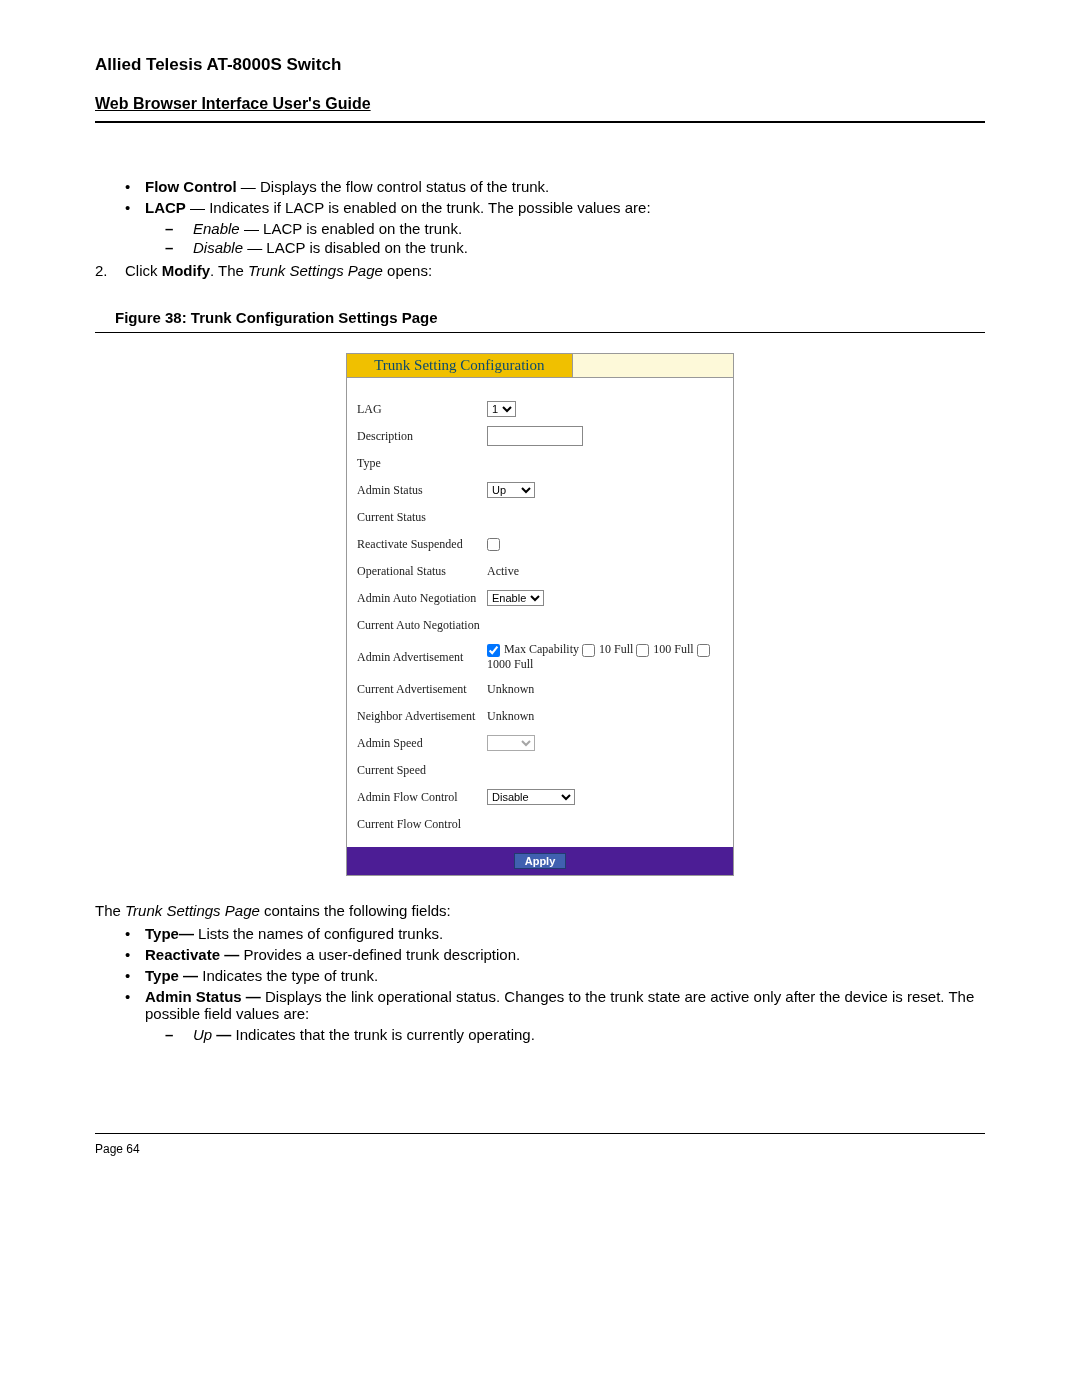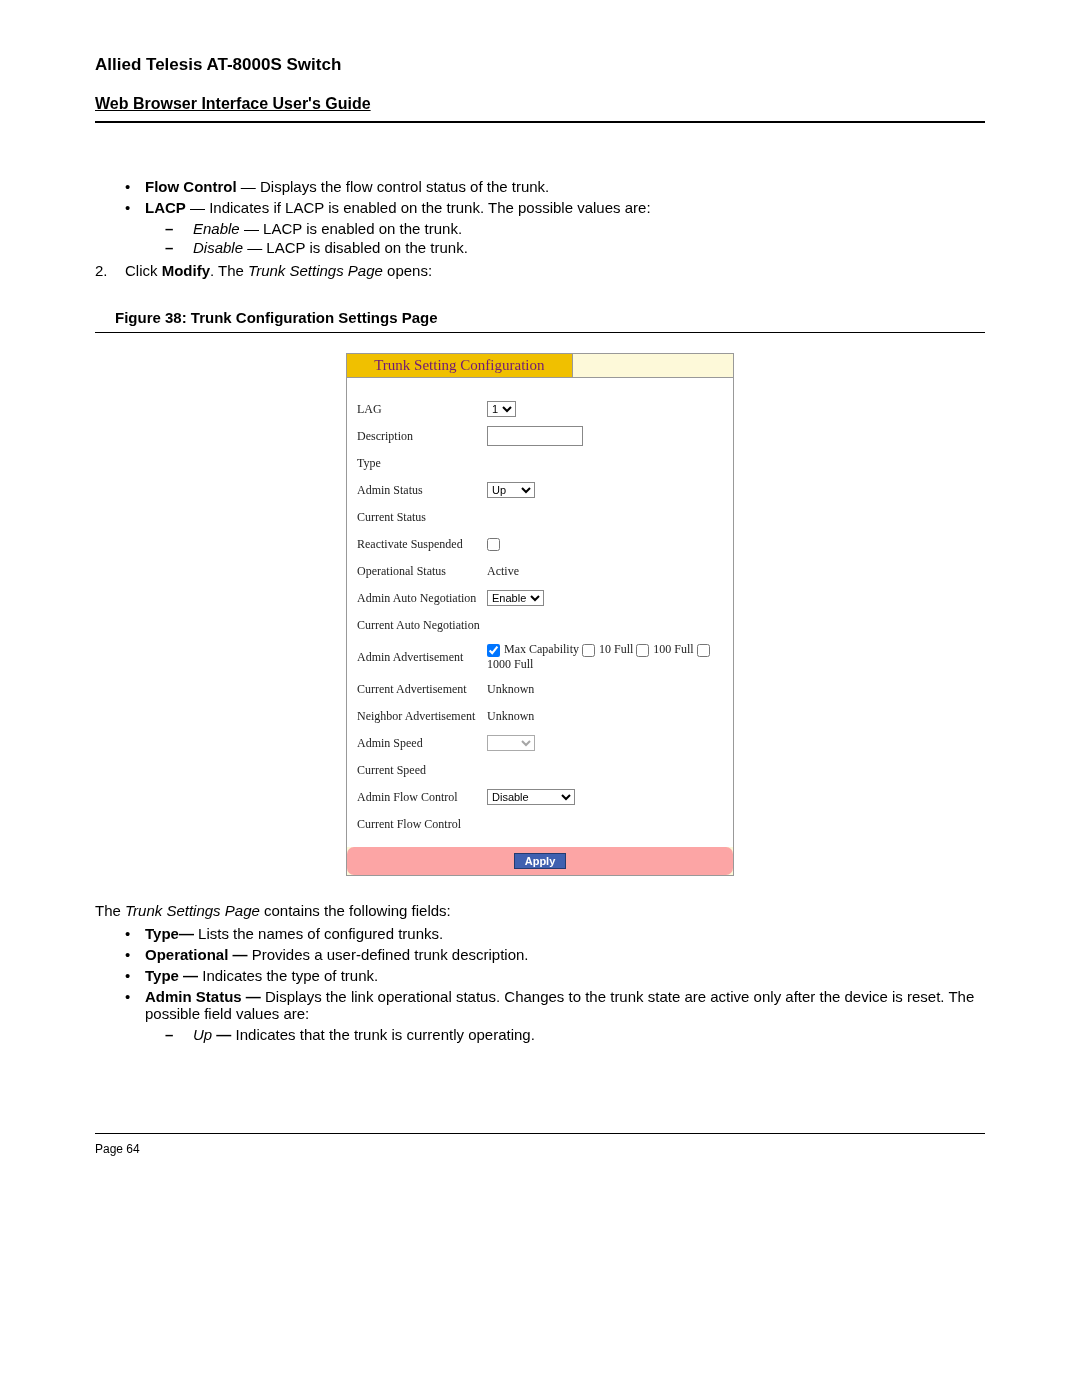--- a/index.html
+++ b/index.html
@@ -76,21 +76,21 @@
     font-family: "Times New Roman", serif;
     font-size: 12px;
     color: #222;
   }
   .ui-top {
     display: flex;
     border-bottom: 1px solid #999;
   }
   .ui-top .title-cell {
     background: #f0c000;
-    color: #701a75;
+    color: #0c4a6e;
     font-size: 15px;
     padding: 3px 12px;
     border-right: 1px solid #999;
     width: 52%;
     text-align: center;
   }
   .ui-top .spacer {
     flex: 1;
     background: #fdf9d9;
   }
@@ -123,22 +123,21 @@
     height: 16px;
     width: 90px;
   }
   input.ui-check {
     margin: 0 4px 0 0;
     vertical-align: middle;
   }
   .apply-row {
     text-align: center;
     padding: 6px 0;
-    background: #fca5a5;
-    border-radius: 7px;
+    background: #4c1d95;
   }
   .apply-btn {
     background: #4060b0;
     color: #fff;
     font-family: Arial, sans-serif;
     font-size: 11px;
     font-weight: bold;
     border: 1px solid #223a70;
     padding: 1px 10px;
     cursor: pointer;
@@ -321,21 +320,21 @@
     <span>The </span><i>Trunk Settings Page</i><span> contains the following fields:</span>
   </div>
 
   <div class="below-list">
     <div class="bullet">
       <span class="dot">•</span>
       <span><b>Type—</b><span> Lists the names of configured trunks.</span></span>
     </div>
     <div class="bullet">
       <span class="dot">•</span>
-      <span><b>Operational —</b><span> Provides a user-defined trunk description.</span></span>
+      <span><b>Reactivate —</b><span> Provides a user-defined trunk description.</span></span>
     </div>
     <div class="bullet">
       <span class="dot">•</span>
       <span><b>Type —</b><span> Indicates the type of trunk.</span></span>
     </div>
     <div class="bullet">
       <span class="dot">•</span>
       <span><b>Admin Status —</b><span> Displays the link operational status. Changes to the trunk state are active only after the device is reset. The possible field values are:</span></span>
     </div>
     <div class="subbullet">

